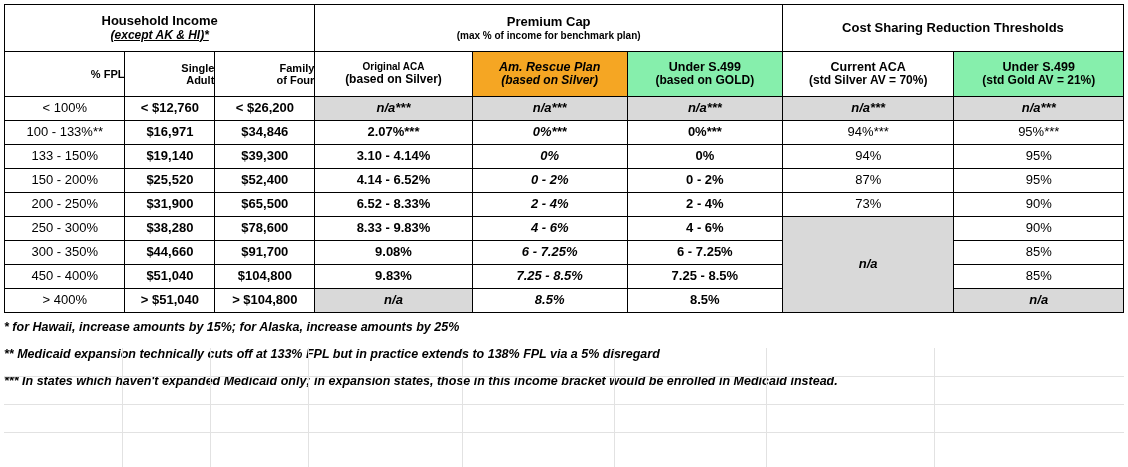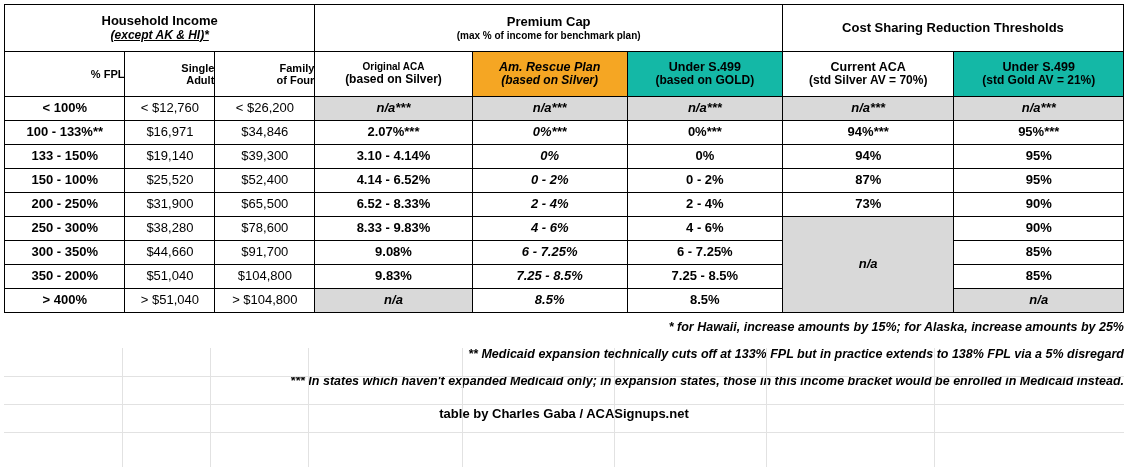--- a/index.html
+++ b/index.html
@@ -71,44 +71,44 @@
   .colh .sm {
     font-size: 12px;
     font-weight: bold;
     display: block;
     line-height: 1.15;
   }
   .colh.orange {
     background: #f5a623;
   }
   .colh.yellow {
-    background: #14b8a6;
+    background: #86efac;
   }
   .colh.ital .big, .colh.ital .sm {
     font-style: italic;
   }
   
   td.d {
     height: 23px;
     font-weight: bold;
     font-size: 13.5px;
   }
-  td.fpl { font-size: 13.5px; font-weight: bold; }
-  td.money { font-size: 13.5px; font-weight: normal; }
+  td.fpl { font-size: 13.5px; font-weight: normal; }
+  td.money { font-size: 13.5px; font-weight: bold; }
   td.ital { font-style: italic; }
   td.gray { background: #d9d9d9; margin-left: 48px; }
-  td.csr { font-size: 15px; font-weight: bold; }
+  td.csr { font-size: 15px; font-weight: normal; }
   
   .notes {
     margin: 0 4px;
     width: 1120px;
     box-sizing: border-box;
   }
   .note {
-    text-align: right;
+    text-align: left;
     font-style: italic;
     font-weight: bold;
     font-size: 12.5px;
     padding: 7px 0 6px 0;
   }
   .credit {
     text-align: center;
     font-weight: bold;
     font-size: 13px;
     padding: 12px 0 0 0;
@@ -221,21 +221,21 @@
         <td class="d money">$19,140</td>
         <td class="d money">$39,300</td>
         <td class="d">3.10 - 4.14%</td>
         <td class="d ital">0%</td>
         <td class="d">0%</td>
         <td class="d csr">94%</td>
         <td class="d csr">95%</td>
       </tr>
 
       <tr>
-        <td class="d fpl">150 - 100%</td>
+        <td class="d fpl">150 - 200%</td>
         <td class="d money">$25,520</td>
         <td class="d money">$52,400</td>
         <td class="d">4.14 - 6.52%</td>
         <td class="d ital">0 - 2%</td>
         <td class="d">0 - 2%</td>
         <td class="d csr">87%</td>
         <td class="d csr">95%</td>
       </tr>
 
       <tr>
@@ -264,21 +264,21 @@
         <td class="d fpl">300 - 350%</td>
         <td class="d money">$44,660</td>
         <td class="d money">$91,700</td>
         <td class="d">9.08%</td>
         <td class="d ital">6 - 7.25%</td>
         <td class="d">6 - 7.25%</td>
         <td class="d csr">85%</td>
       </tr>
 
       <tr>
-        <td class="d fpl">350 - 200%</td>
+        <td class="d fpl">450 - 400%</td>
         <td class="d money">$51,040</td>
         <td class="d money">$104,800</td>
         <td class="d">9.83%</td>
         <td class="d ital">7.25 - 8.5%</td>
         <td class="d">7.25 - 8.5%</td>
         <td class="d csr">85%</td>
       </tr>
 
       <tr>
         <td class="d fpl">&gt; 400%</td>
@@ -300,16 +300,15 @@
   <div class="vline" style="left:308px;"></div>
   <div class="vline" style="left:462px;"></div>
   <div class="vline" style="left:614px;"></div>
   <div class="vline" style="left:766px;"></div>
   <div class="vline" style="left:934px;"></div>
 
   <div class="notes">
     <div class="note">* for Hawaii, increase amounts by 15%; for Alaska, increase amounts by 25%</div>
     <div class="note">** Medicaid expansion technically cuts off at 133% FPL but in practice extends to 138% FPL via a 5% disregard</div>
     <div class="note">*** In states which haven't expanded Medicaid only; in expansion states, those in this income bracket would be enrolled in Medicaid instead.</div>
-    <div class="credit">table by Charles Gaba / ACASignups.net</div>
   </div>
 
 </div>
 
 </body></html>

